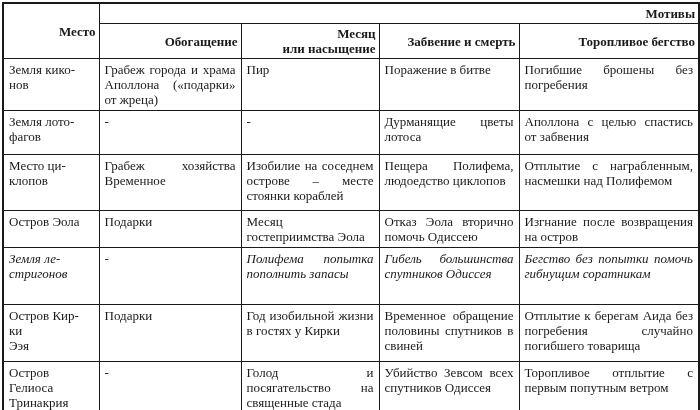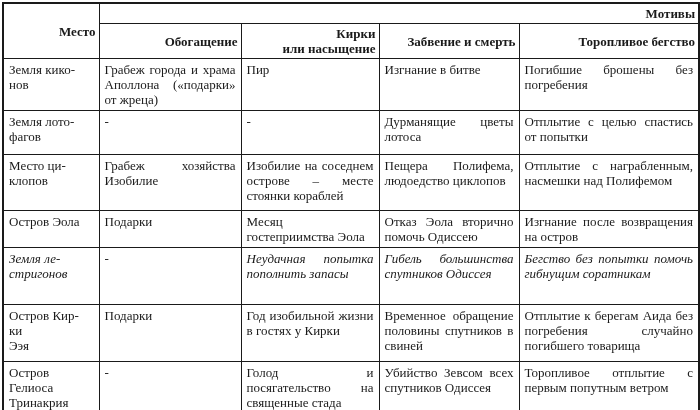--- a/index.html
+++ b/index.html
@@ -71,63 +71,63 @@
       <col style="width:140px">
       <col style="width:180px">
     </colgroup>
     <thead>
       <tr class="group-row">
         <th rowspan="2">Место</th>
         <th colspan="4">Мотивы</th>
       </tr>
       <tr class="colhead-row">
         <th>Обогащение</th>
-        <th>Кирки
+        <th>Месяц
 или насыщение</th>
         <th>Забвение и смерть</th>
         <th>Торопливое бегство</th>
       </tr>
     </thead>
     <tbody>
       <tr>
         <td class="place">Земля кико-
 нов</td>
         <td class="cell">Грабеж города и храма Аполлона («подарки» от жреца)</td>
         <td class="cell">Пир</td>
-        <td class="cell">Изгнание в битве</td>
+        <td class="cell">Поражение в битве</td>
         <td class="cell">Погибшие брошены без погребения</td>
       </tr>
       <tr>
         <td class="place">Земля лото-
 фагов</td>
         <td class="cell">-</td>
         <td class="cell">-</td>
         <td class="cell">Дурманящие цветы лотоса</td>
-        <td class="cell">Отплытие с целью спастись от попытки</td>
+        <td class="cell">Аполлона с целью спастись от забвения</td>
       </tr>
       <tr>
         <td class="place">Место ци-
 клопов</td>
-        <td class="cell">Грабеж хозяйства Изобилие</td>
+        <td class="cell">Грабеж хозяйства Временное</td>
         <td class="cell">Изобилие на соседнем острове – месте стоянки кораблей</td>
         <td class="cell">Пещера Полифема, людоедство циклопов</td>
         <td class="cell">Отплытие с награбленным, насмешки над Полифемом</td>
       </tr>
       <tr>
         <td class="place">Остров Эола</td>
         <td class="cell">Подарки</td>
         <td class="cell">Месяц гостеприимства Эола</td>
         <td class="cell">Отказ Эола вторично помочь Одиссею</td>
         <td class="cell">Изгнание после возвращения на остров</td>
       </tr>
       <tr>
         <td class="place">Земля ле-
 стригонов</td>
         <td class="cell">-</td>
-        <td class="cell">Неудачная попытка пополнить запасы</td>
+        <td class="cell">Полифема попытка пополнить запасы</td>
         <td class="cell">Гибель большинства спутников Одиссея</td>
         <td class="cell">Бегство без попытки помочь гибнущим соратникам</td>
       </tr>
       <tr>
         <td class="place">Остров Кир-
 ки
 Ээя</td>
         <td class="cell">Подарки</td>
         <td class="cell">Год изобильной жизни в гостях у Кирки</td>
         <td class="cell">Временное обращение половины спутников в свиней</td>

